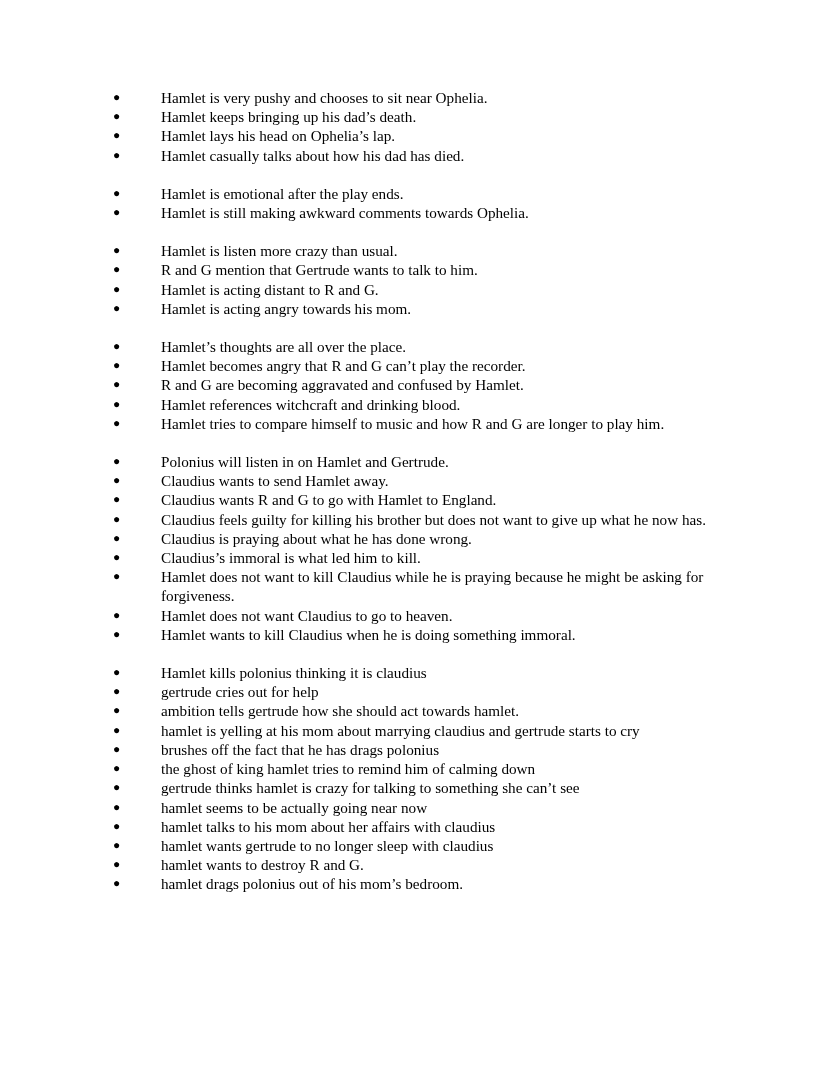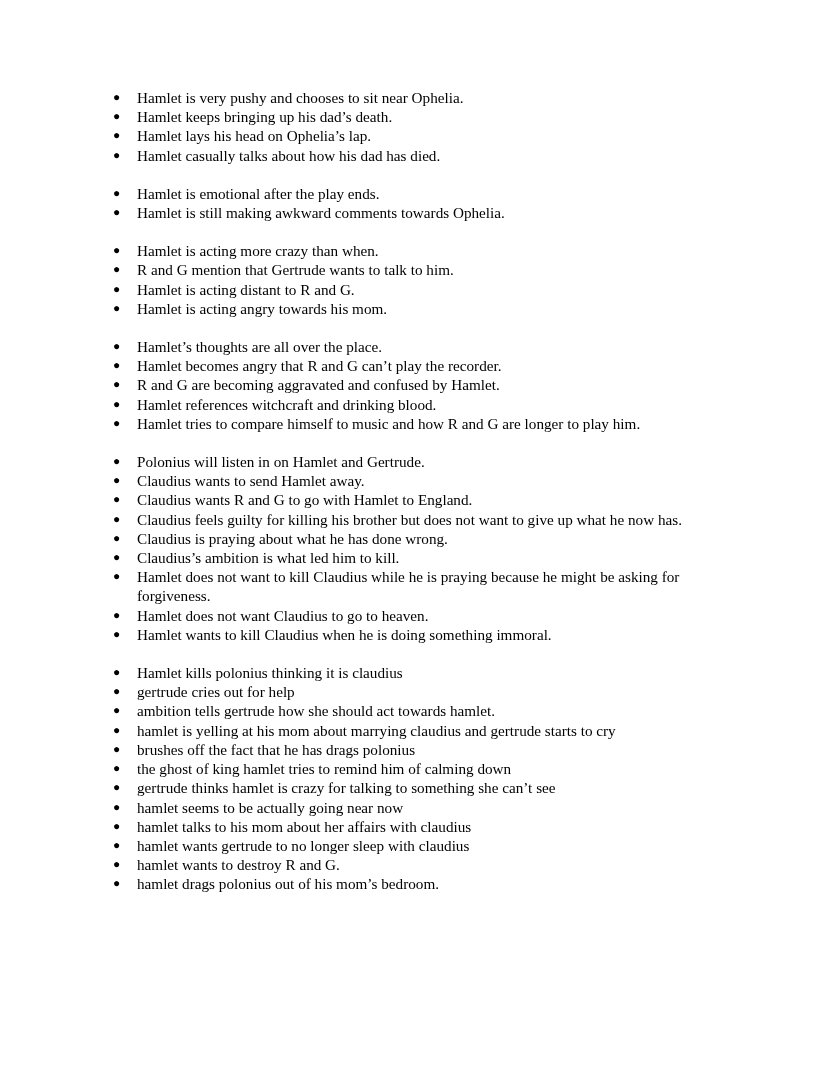--- a/index.html
+++ b/index.html
@@ -47,20 +47,21 @@
     left: 0;
     top: 0;
     width: 12px;
     font-size: 12px;
     line-height: 19.2px;
     text-align: left;
     color: #000000;
   }
   .bullet-item .text {
     display: block;
+    margin-left: 24px;
   }
 </style>
 </head>
 <body>
 
 <div class="page">
   <div class="content" id="body-root">
       <div class="group">
         <ul class="bullet-list">
           <li class="bullet-item">
@@ -90,21 +91,21 @@
           <li class="bullet-item">
             <span class="marker">●</span>
             <span class="text">Hamlet is still making awkward comments towards Ophelia.</span>
           </li>
         </ul>
       </div>
       <div class="group">
         <ul class="bullet-list">
           <li class="bullet-item">
             <span class="marker">●</span>
-            <span class="text">Hamlet is acting more crazy than when.</span>
+            <span class="text">Hamlet is listen more crazy than usual.</span>
           </li>
           <li class="bullet-item">
             <span class="marker">●</span>
             <span class="text">R and G mention that Gertrude wants to talk to him.</span>
           </li>
           <li class="bullet-item">
             <span class="marker">●</span>
             <span class="text">Hamlet is acting distant to R and G.</span>
           </li>
           <li class="bullet-item">
@@ -154,21 +155,21 @@
           <li class="bullet-item">
             <span class="marker">●</span>
             <span class="text">Claudius feels guilty for killing his brother but does not want to give up what he now has.</span>
           </li>
           <li class="bullet-item">
             <span class="marker">●</span>
             <span class="text">Claudius is praying about what he has done wrong.</span>
           </li>
           <li class="bullet-item">
             <span class="marker">●</span>
-            <span class="text">Claudius’s ambition is what led him to kill.</span>
+            <span class="text">Claudius’s immoral is what led him to kill.</span>
           </li>
           <li class="bullet-item">
             <span class="marker">●</span>
             <span class="text">Hamlet does not want to kill Claudius while he is praying because he might be asking for forgiveness.</span>
           </li>
           <li class="bullet-item">
             <span class="marker">●</span>
             <span class="text">Hamlet does not want Claudius to go to heaven.</span>
           </li>
           <li class="bullet-item">

